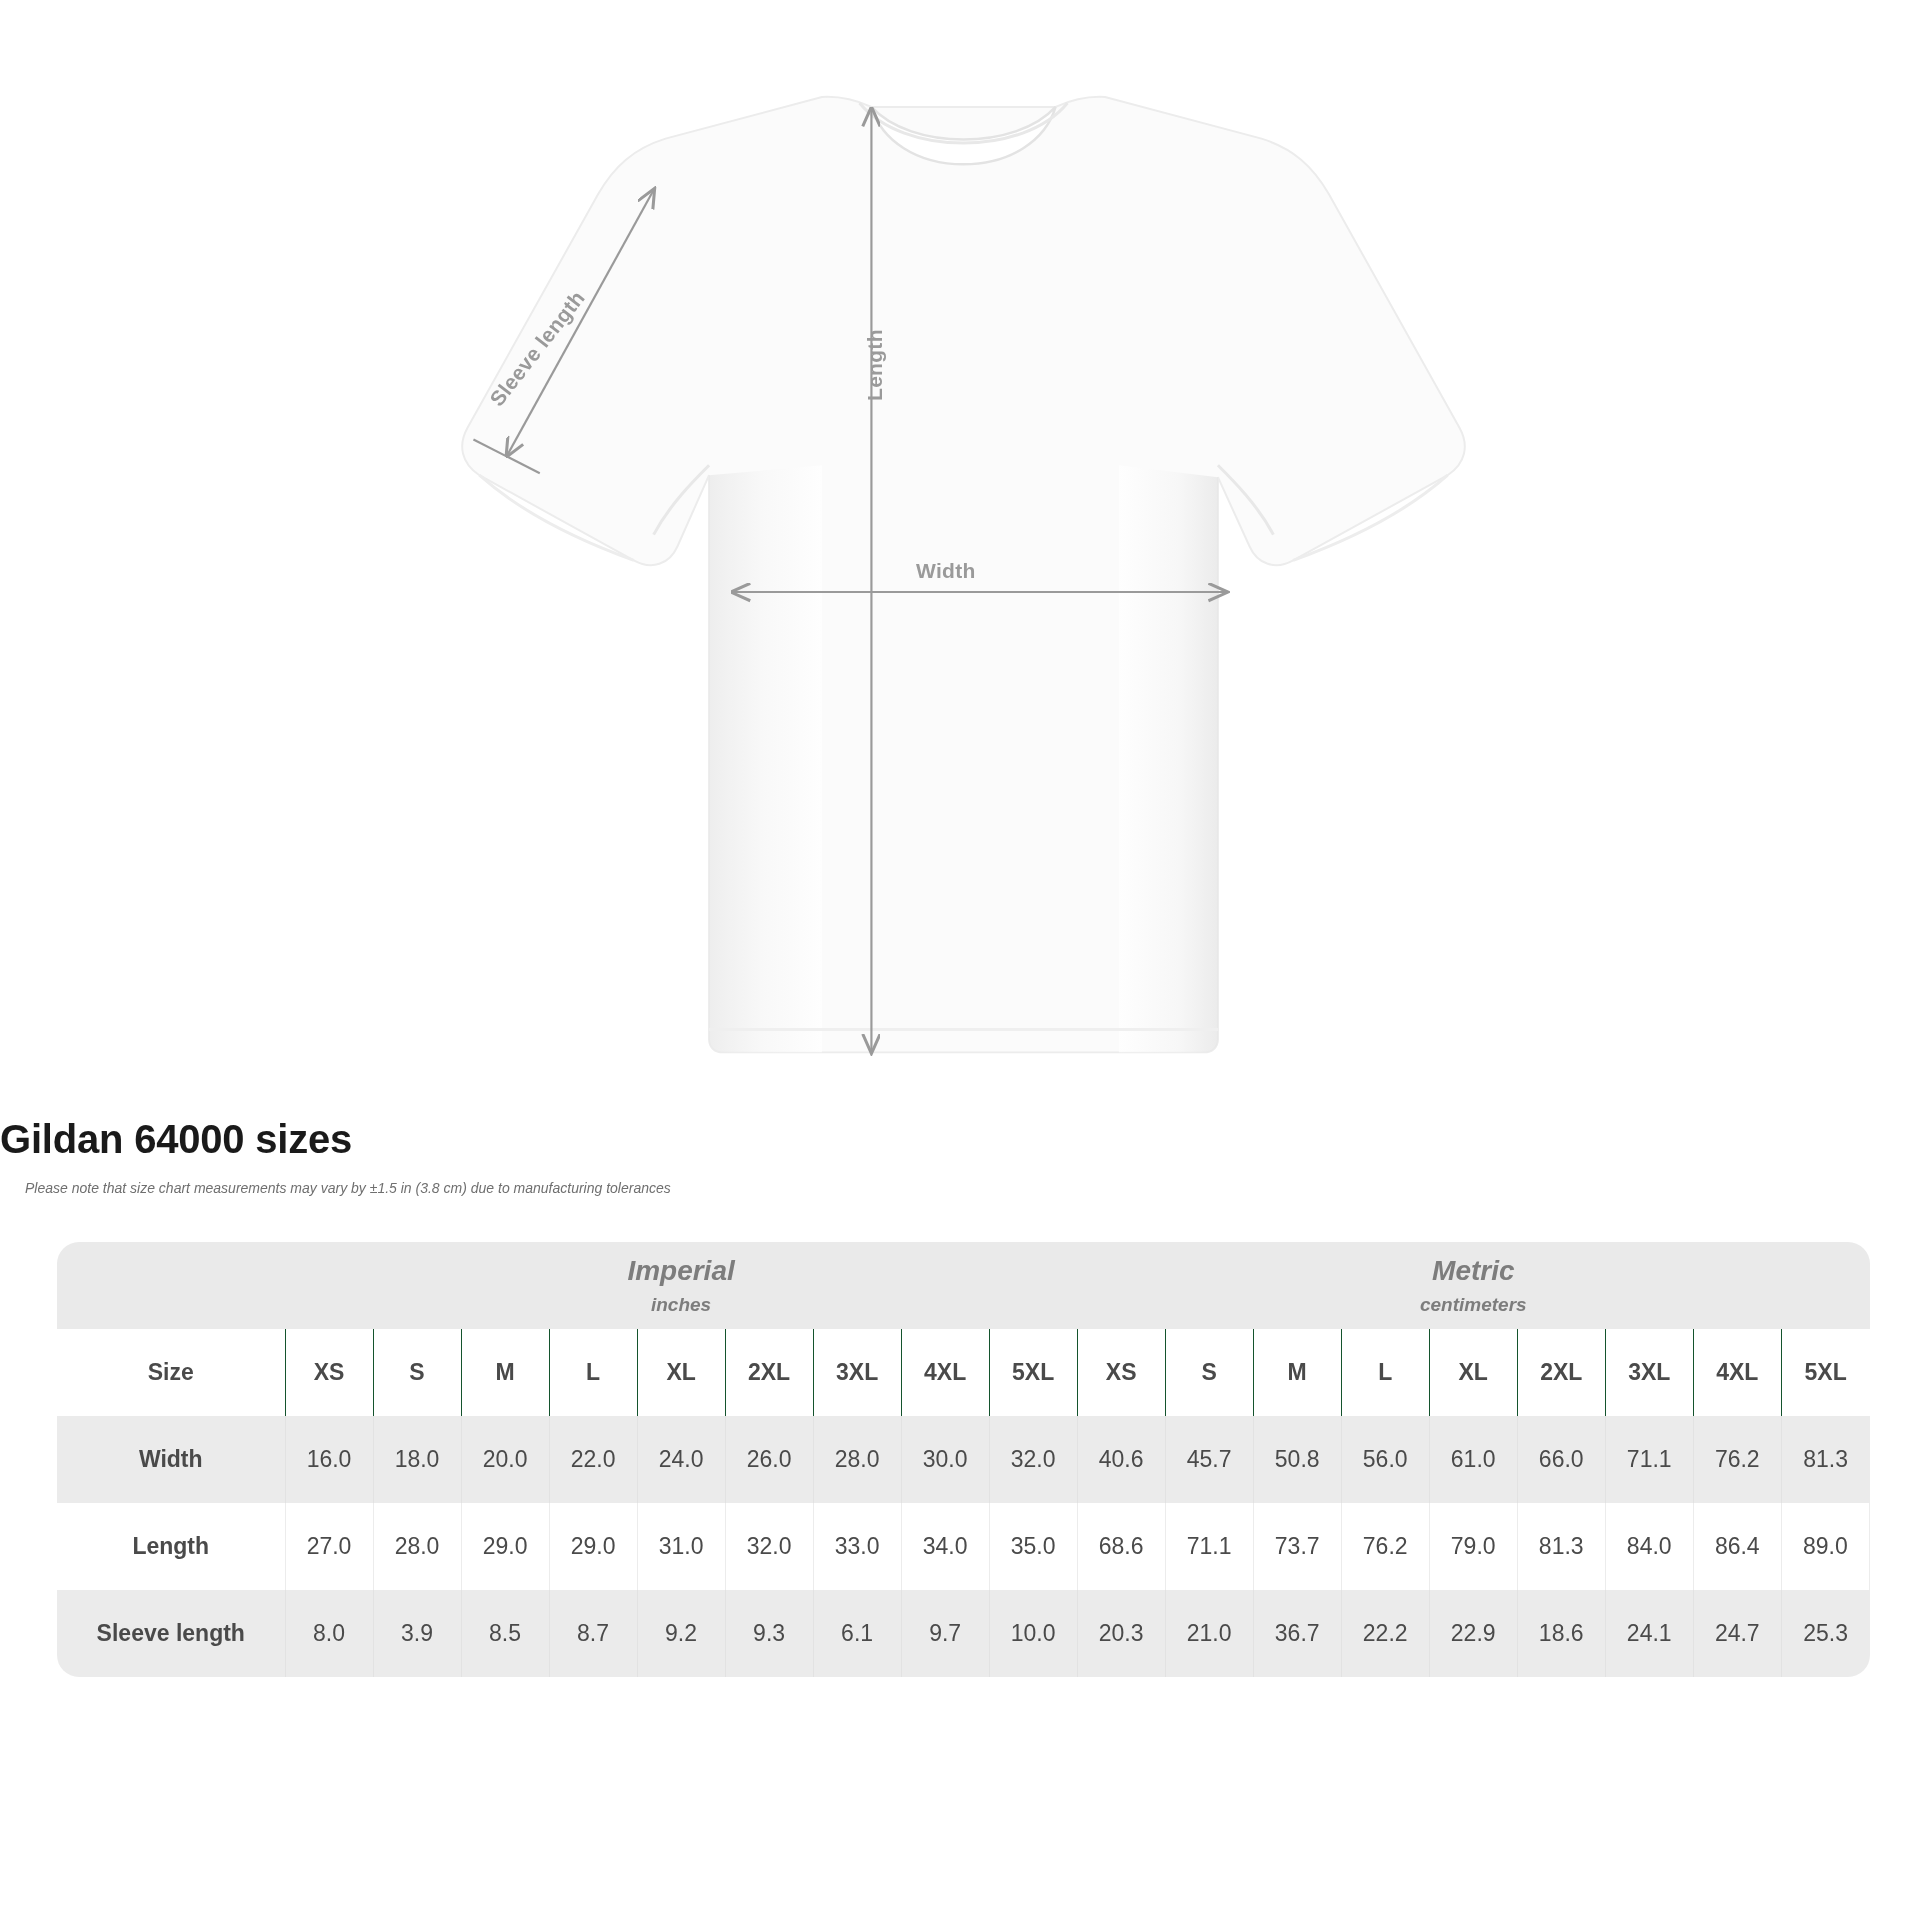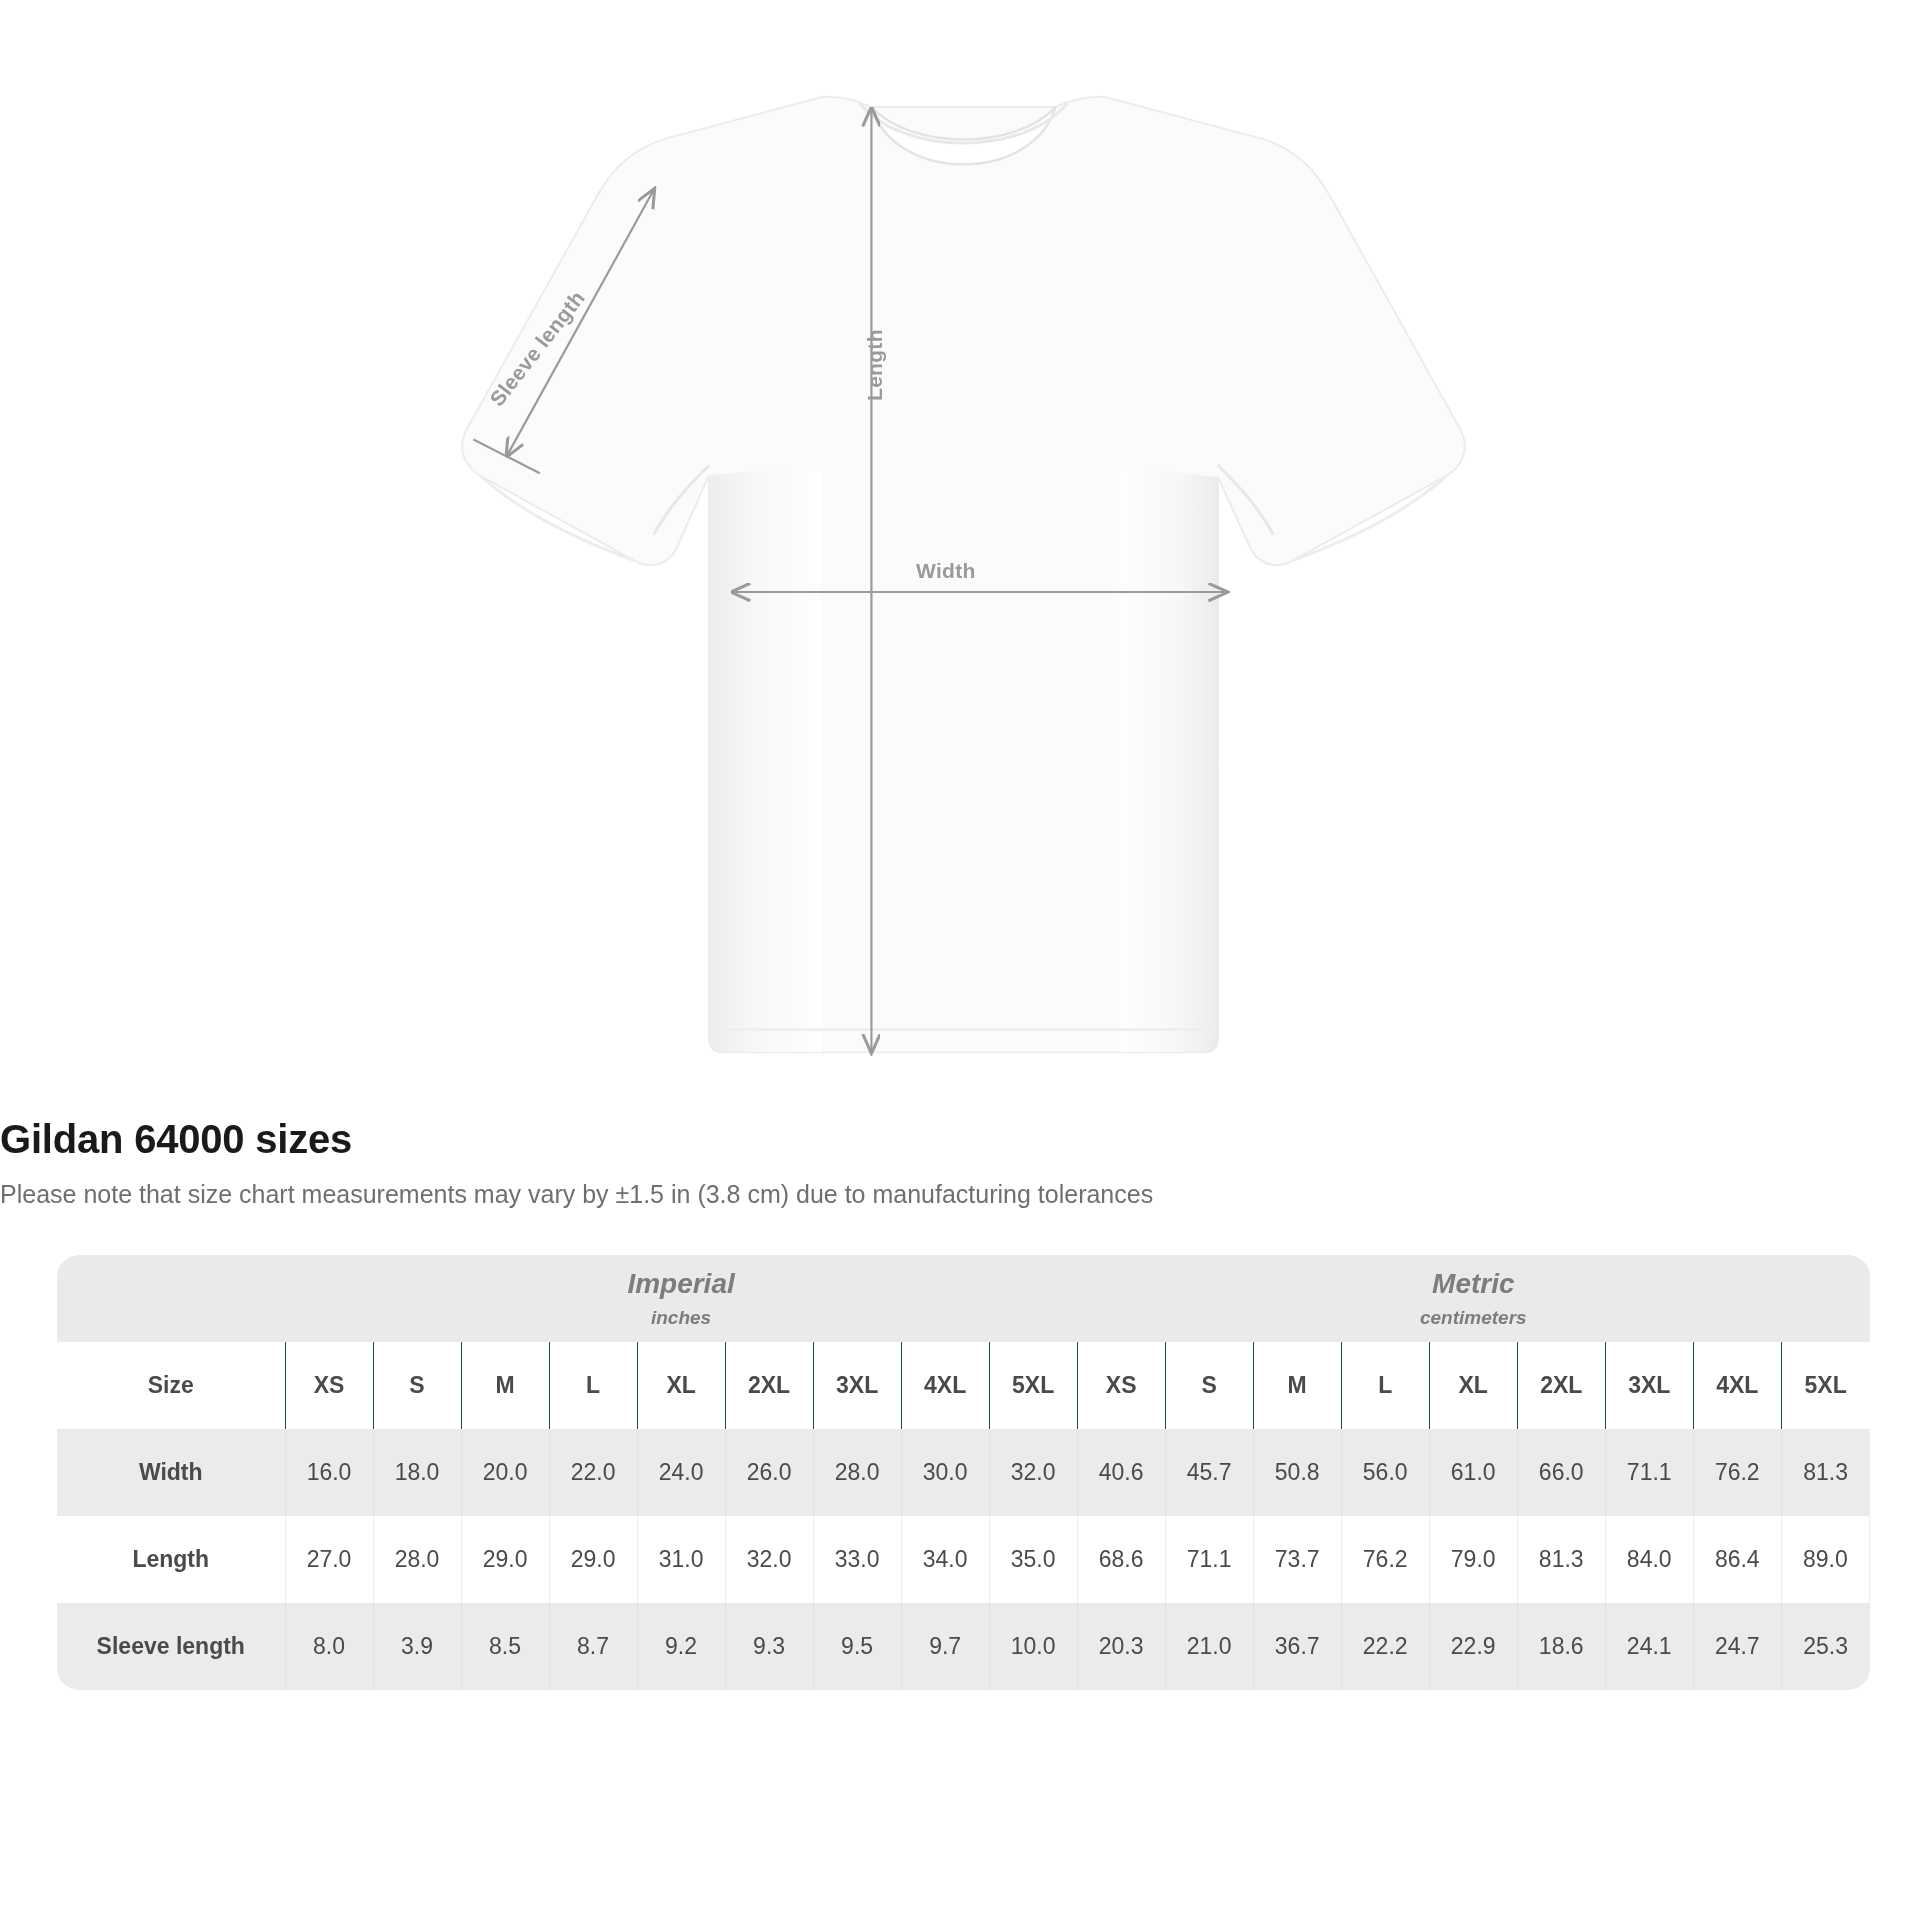--- a/index.html
+++ b/index.html
@@ -62,23 +62,25 @@
     text-align: left;
     margin-top: 28px;
   }
   .chart-title {
     font-size: 40px;
     font-weight: bold;
     color: #1a1a1a;
     letter-spacing: -0.2px;
   }
   .chart-note {
-    font-size: 25px;
+    font-size: 14px;
+    font-style: italic;
     color: #6f6f6f;
     margin-top: 18px;
+    padding-left: 25px;
   }
 
   
   .table-wrap {
     margin: 46px 57px 0 57px;
     border-radius: 22px;
     overflow: hidden;
     background: #ffffff;
   }
   table.size-table {
@@ -336,21 +338,21 @@
             <td class="cell">89.0</td>
           </tr>
           <tr class="band-shaded">
             <th class="rowlabel">Sleeve length</th>
             <td class="cell">8.0</td>
             <td class="cell">3.9</td>
             <td class="cell">8.5</td>
             <td class="cell">8.7</td>
             <td class="cell">9.2</td>
             <td class="cell">9.3</td>
-            <td class="cell">9.5</td>
+            <td class="cell">6.1</td>
             <td class="cell">9.7</td>
             <td class="cell">10.0</td>
             <td class="cell">20.3</td>
             <td class="cell">21.0</td>
             <td class="cell">36.7</td>
             <td class="cell">22.2</td>
             <td class="cell">22.9</td>
             <td class="cell">18.6</td>
             <td class="cell">24.1</td>
             <td class="cell">24.7</td>

